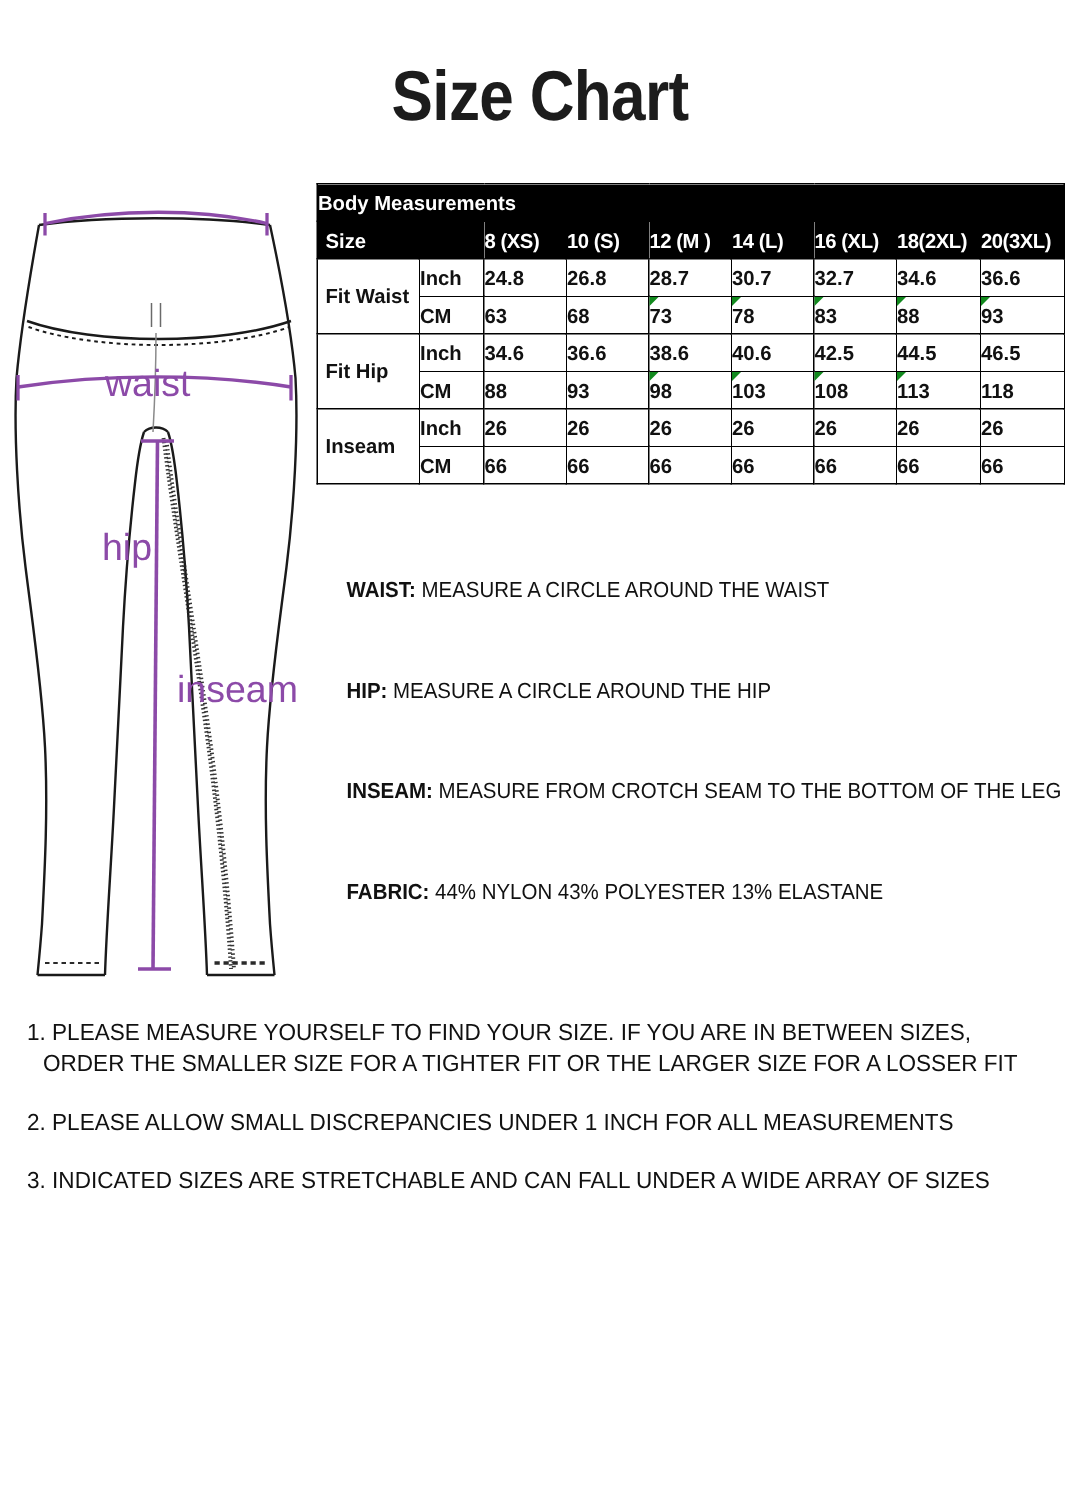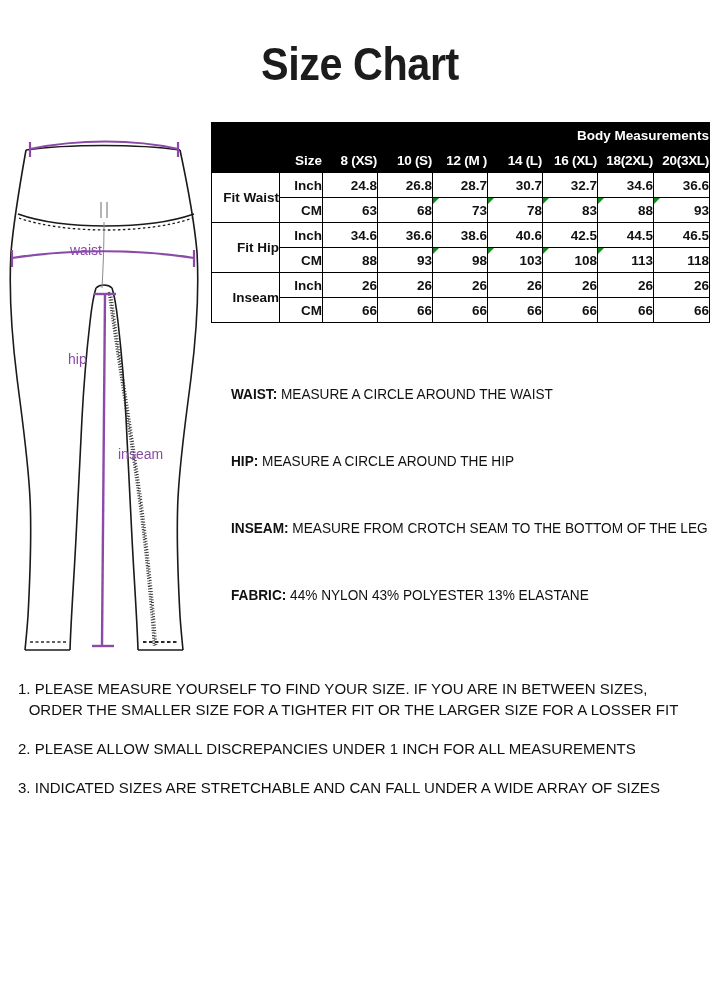--- a/index.html
+++ b/index.html
@@ -36,21 +36,21 @@
     position: absolute;
     left: 8px;
     top: 118px;
     width: 200px;
     height: 560px;
   }
   #diagram svg { display: block; }
   .lbl {
     position: absolute;
     color: #8c4aa8;
-    font-size: 14px;
+    font-size: 25px;
     font-family: "Liberation Sans", sans-serif;
     white-space: nowrap;
     text-align: center;
   }
   #label-waist { left: 62px; top: 124px; }
   #label-hip   { left: 60px; top: 233px; }
   #label-inseam{ left: 110px; top: 328px; }
 
   
   #size-table {
@@ -58,21 +58,21 @@
     left: 211px;
     top: 122px;
     width: 498px;
     border-collapse: collapse;
     table-layout: fixed;
     font-family: "Liberation Sans", sans-serif;
   }
   #size-table td, #size-table th {
     border: 1.4px solid #000;
     padding: 0;
-    text-align: right;
+    text-align: left;
     font-size: 13.5px;
     font-weight: bold;
     color: #111;
     height: 24px;
     position: relative;
     background: #ffffff;
   }
   .hdr-band {
     background: #000 !important;
     color: #fff !important;

